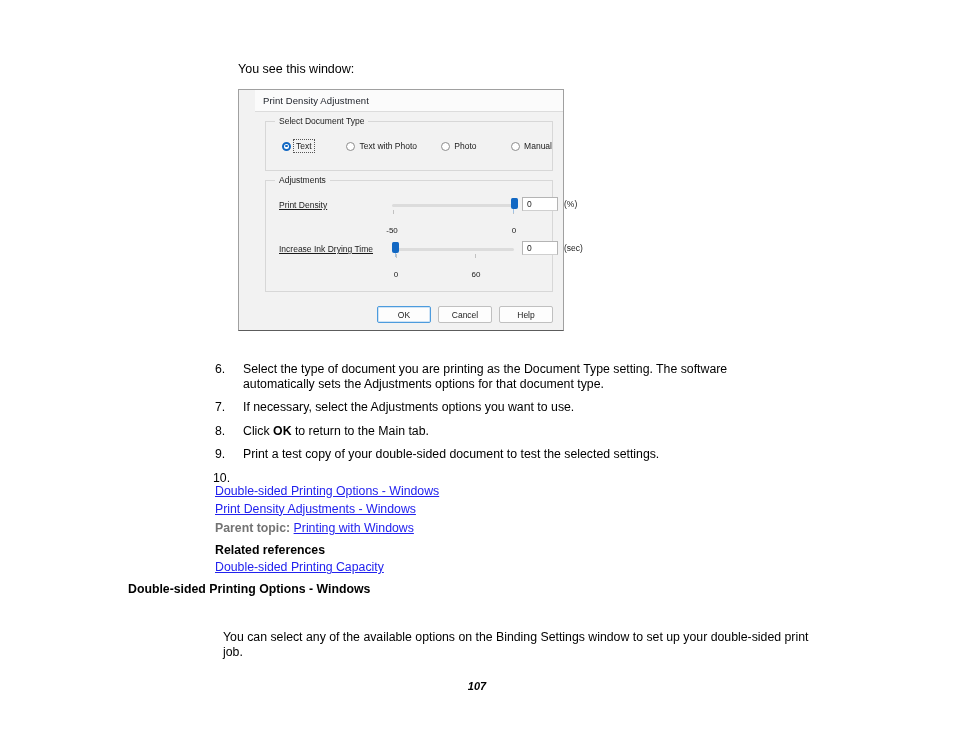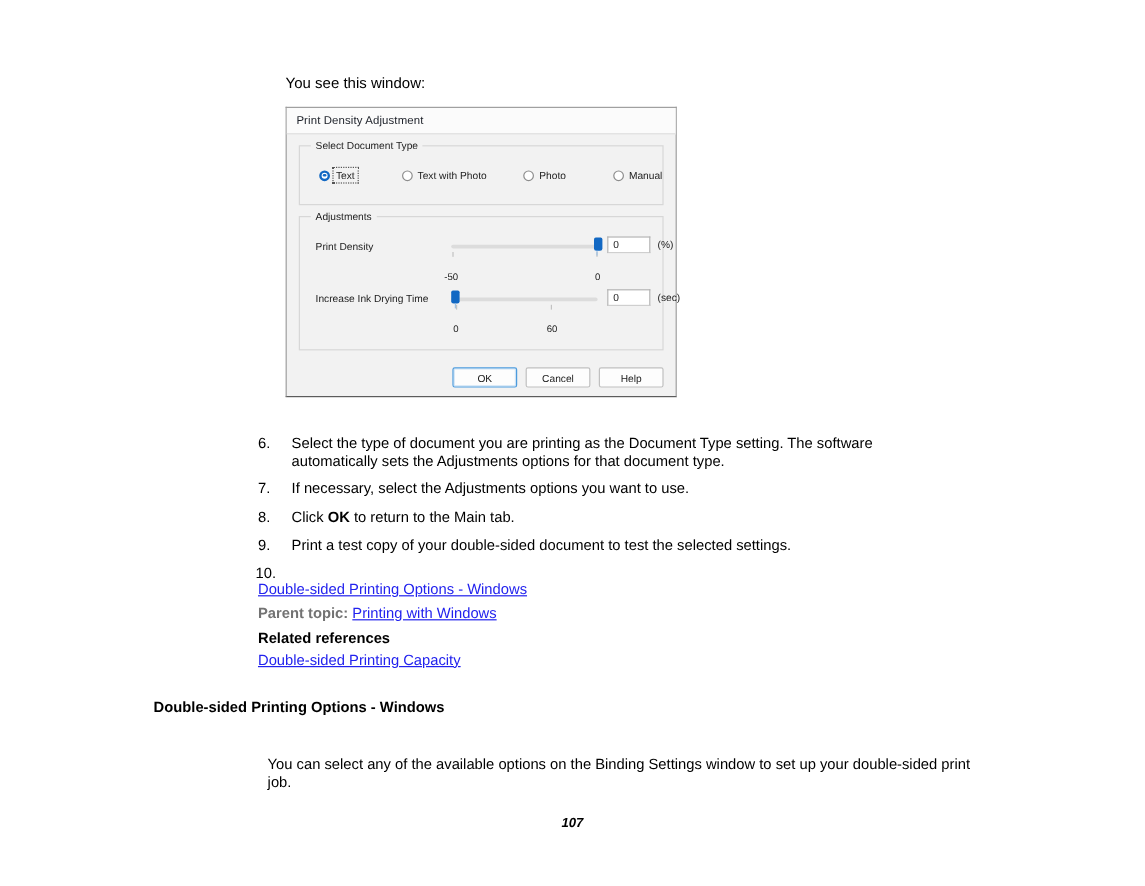--- a/index.html
+++ b/index.html
@@ -34,20 +34,21 @@
     left: 238px;
     top: 89px;
     width: 326px;
     height: 242px;
     background: #f2f2f2;
     border: 1px solid #a0a0a0;
     border-bottom-color: #5c5c5c;
     box-sizing: border-box;
     font-size: 8.5px;
     color: #1b1b1b;
+    padding-left: 16px;
   }
   .dialog-titlebar {
     height: 22px;
     background: #fbfbfb;
     border-bottom: 1px solid #dcdcdc;
     display: flex;
     align-items: center;
     padding-left: 8px;
     box-sizing: border-box;
   }
@@ -137,20 +138,21 @@
   }
   #adj-row-density { top: 14px; }
   #adj-row-drying  { top: 58px; }
 
   .adj-label {
     position: absolute;
     left: 13px;
     top: 5px;
     font-size: 8.5px;
     white-space: nowrap;
+    text-decoration: underline;
   }
   .slider {
     position: absolute;
     left: 126px;
     top: 9px;
     width: 122px;
     height: 4px;
   }
   .slider-track {
     position: absolute;
@@ -414,20 +416,21 @@
       <span class="num">9.</span>
       <span>Print a test copy of your double-sided document to test the selected settings.</span>
     </div>
     <div class="step step-10">
       <span class="num">10.</span>
     </div>
   </div>
 
   <div class="links">
     <div><a class="link" href="#">Double-sided Printing Options - Windows</a></div>
+    <div><a class="link" href="#">Print Density Adjustments - Windows</a></div>
     <div class="parent-row">
       <span class="parent-label">Parent topic:</span>
       <a class="link" href="#">Printing with Windows</a>
     </div>
     <div class="related-head">Related references</div>
     <div><a class="link" href="#">Double-sided Printing Capacity</a></div>
   </div>
 
   <div class="section-heading">Double-sided Printing Options - Windows</div>
   <div class="section-body">You can select any of the available options on the Binding Settings window to set up your double-sided print job.</div>

